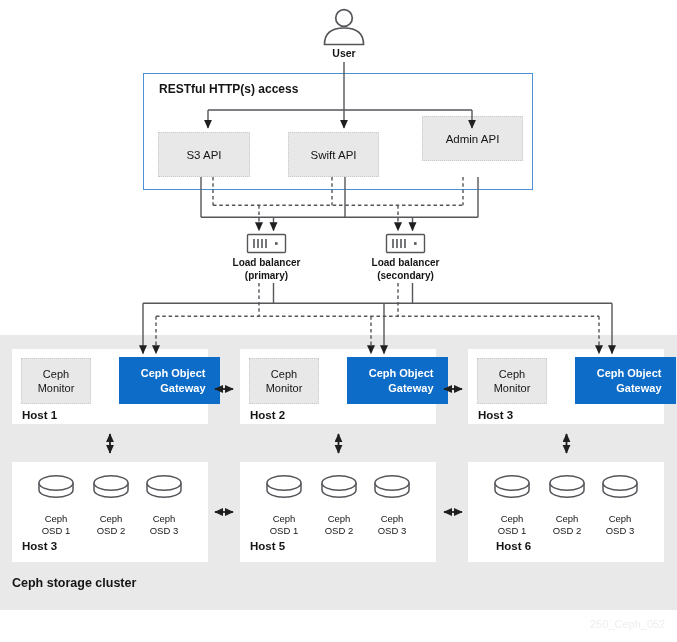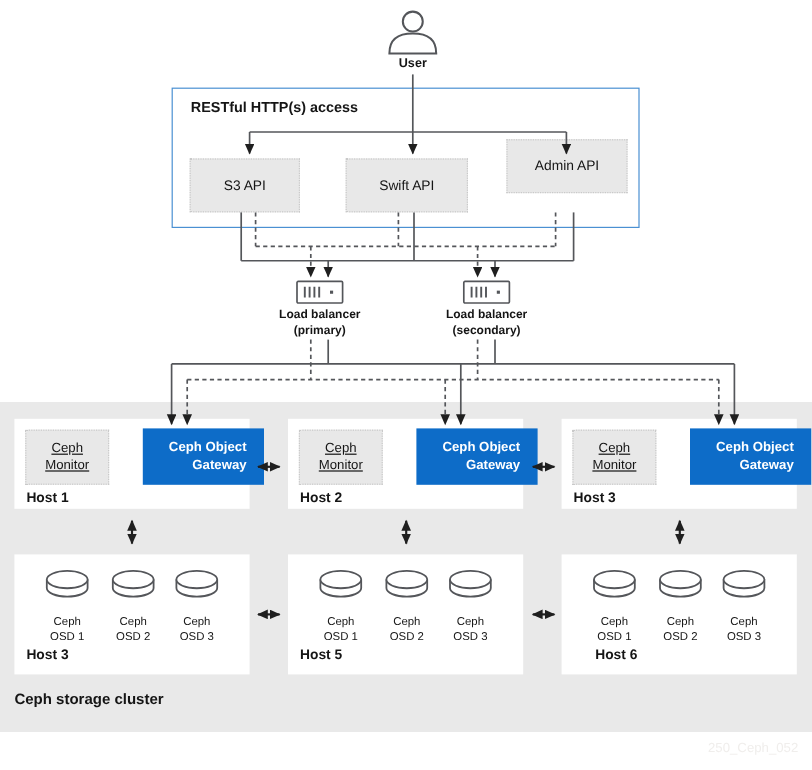--- a/index.html
+++ b/index.html
@@ -14,21 +14,21 @@
 
   .api-box { background:var(--box-gray,#e8e8e8); border:1px dotted #c9c9c9; box-sizing:border-box;
              display:flex; align-items:center; justify-content:center; font-size:11.5px; }
 
   .lb-label { text-align:center; font-weight:bold; font-size:10px; line-height:1.3; }
 
   .host { background:#ffffff; }
   .host-name { font-weight:bold; font-size:11.5px; white-space:nowrap; }
 
   .monitor-box { background:var(--box-gray,#e8e8e8); border:1px dotted #c9c9c9; box-sizing:border-box;
-                 display:flex; align-items:center; justify-content:center; font-size:11px; line-height:1.3; text-align:center;text-decoration:underline; }
+                 display:flex; align-items:center; justify-content:center; font-size:11px; line-height:1.3; text-align:center; }
   .monitor-box span { display:block; max-width:48px; }
 
   .gateway-box { background:var(--gateway-blue,#0d6cc8); color:#fff; display:flex; align-items:center; justify-content:center;
                  font-size:11px; font-weight:600; line-height:1.35; text-align:right;margin-left:20px; }
   .gateway-box span { display:block; max-width:72px; }
 
   .osd { text-align:center; width:52px; }
   .osd svg { margin:0 auto; }
   .osd-label { font-size:9.5px; line-height:1.25; margin-top:3px; }
   .osd-label span { display:block; max-width:40px; margin:12px auto; }
@@ -48,21 +48,21 @@
 <div class="canvas">
 
   <div class="abs band" style="left:0; top:335px; width:677px; height:275px"></div>
 
   <div class="abs restful-box" style="left:143px; top:73px; width:390px; height:117px"></div>
   <div class="abs restful-title" style="left:159px; top:82px">RESTful HTTP(s) access</div>
 
   <div class="abs api-box" style="left:158px; top:132px; width:92px; height:45px">
     <span>S3 API</span>
   </div>
-  <div class="abs api-box" style="left:288px; top:132px; width:102px; height:45px">
+  <div class="abs api-box" style="left:288px; top:132px; width:91px; height:45px">
     <span>Swift API</span>
   </div>
   <div class="abs api-box" style="left:422px; top:116px; width:101px; height:45px">
     <span>Admin API</span>
   </div>
 
   <div class="abs lb-label" style="left:219px; top:256px; width:95px">Load balancer (primary)</div>
   <div class="abs lb-label" style="left:358px; top:256px; width:95px">Load balancer (secondary)</div>
 
   <div class="abs host" style="left:12px; top:349px; width:196px; height:75px">

